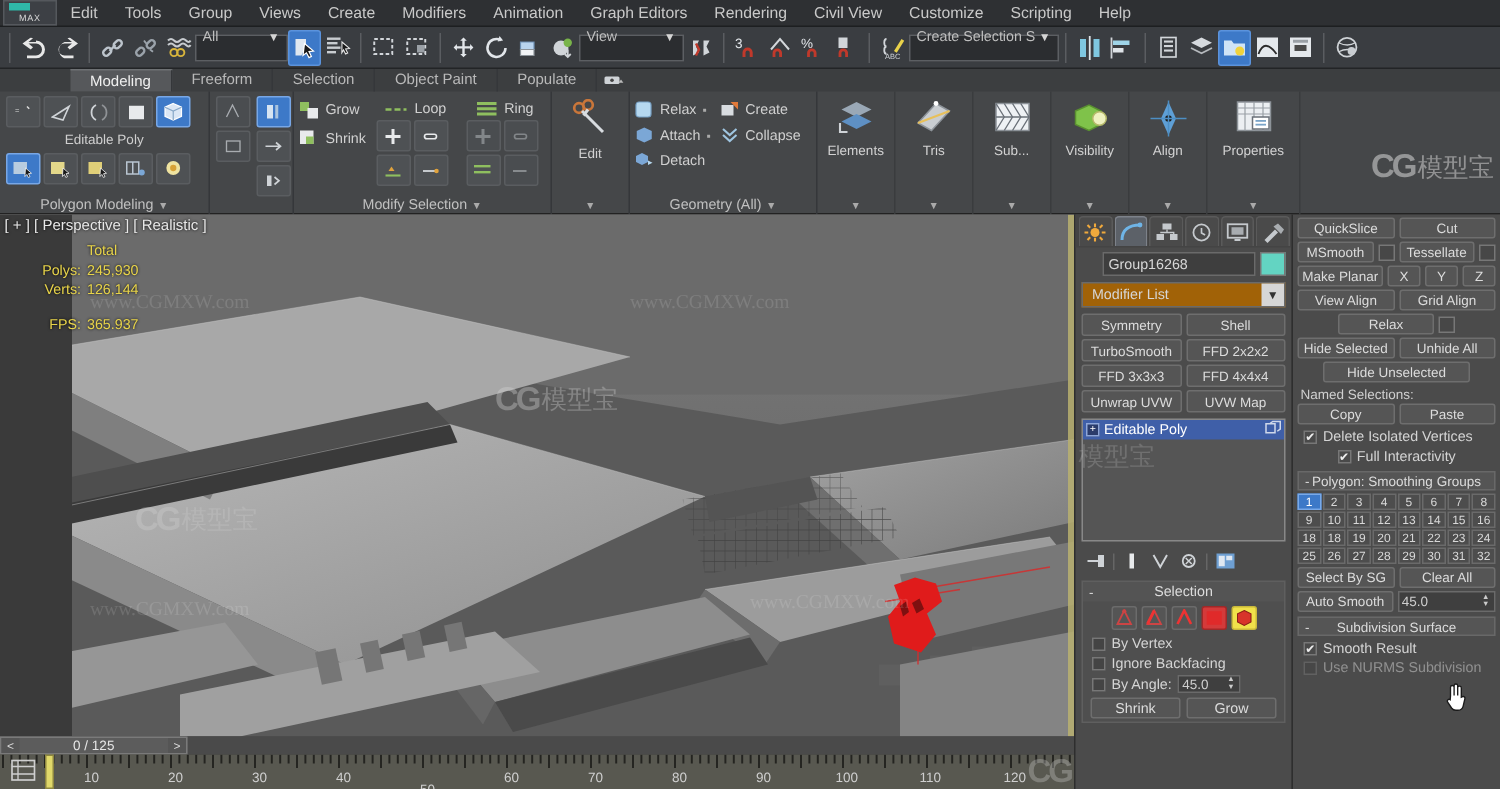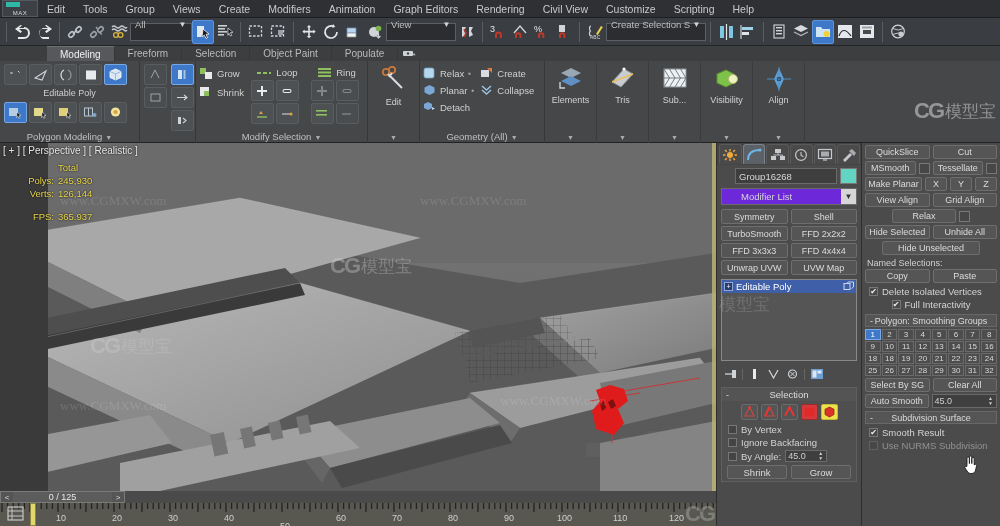--- a/index.html
+++ b/index.html
@@ -138,22 +138,22 @@
   }
   .cp-tab.sel{ background:#5c6168; border-color:#7d828a; }
   .namebar{ display:flex;align-items:center;margin:3px 4px 0 4px;padding-left:14px; }
   .nameinp{
     flex:1;height:16px;background:#3e3e3e;border:1px solid #6a6a6a;
     color:#d8d8d8;font-size:9.5px;line-height:15px;padding-left:3px;overflow:hidden;
     white-space:nowrap;
   }
   .colorswatch{ width:17px;height:16px;background:#63d4c2;border:1px solid #777;margin-left:3px;}
   .modlist{
-    margin:4px;height:17px;background:#6d28d9;border:1px solid #6a6a6a;
-    display:flex;align-items:center;font-size:9.5px;color:#d6d6d6;padding-left:19px;
+    margin:4px;height:17px;background:#a16207;border:1px solid #6a6a6a;
+    display:flex;align-items:center;font-size:9.5px;color:#d6d6d6;padding-left:6px;
   }
   .modlist .ar{ margin-left:auto;width:15px;height:15px;background:#d6d6d6;color:#333;
     display:flex;align-items:center;justify-content:center;font-size:8px;}
   .msets{ padding:0 4px; }
   .msets .r{ display:flex;gap:3px;margin-bottom:2px; }
   .mbtn{
     flex:1;height:15px;background:#555; border:1px solid #6e6e6e;
     font-size:9px;color:#dcdcdc;display:flex;align-items:center;justify-content:center;
     border-radius:2px;
   }
@@ -723,21 +723,21 @@
             <svg width="13" height="12" viewBox="0 0 13 12">
                 <rect x="1" y="1" width="10" height="10" rx="2" fill="#b6d8ef" stroke="#7aa4c8" stroke-width=".8"></rect>
               </svg>
             <span class="t">Relax</span>
             <span style="font-size:8px;color:#aaa;">▪</span>
           </div>
           <div class="txtrow">
             <svg width="13" height="12" viewBox="0 0 13 12">
                 <path d="M6.5 1l5 2.4v5.2L6.5 11 1.5 8.6V3.4z" fill="#7ba7d6"></path>
               </svg>
-            <span class="t">Planar</span>
+            <span class="t">Attach</span>
             <span style="font-size:8px;color:#aaa;">▪</span>
           </div>
           <div class="txtrow">
             <svg width="13" height="12" viewBox="0 0 13 12">
                 <path d="M5 1l4 2v4L5 9 1 7V3z" fill="#7ba7d6"></path>
                 <path d="M9 6l3 1.5-3 1.5z" fill="#b6d8ef"></path>
               </svg>
             <span class="t">Detach</span>
           </div>
         </div>
@@ -806,20 +806,35 @@
     <div class="bigbtn">
       <svg width="26" height="26" viewBox="0 0 26 26">
         <path d="M13 2l5 11-5 11-5-11z" fill="#5e9fd6"></path>
         <circle cx="13" cy="13" r="2.2" fill="#1e1e1e"></circle>
         <path d="M1 13h24M13 1v24" stroke="#4d8ec4" stroke-width="1"></path>
       </svg>
       <div class="bl">Align</div>
       <div class="dncar">▼</div>
     </div>
 
+    <div class="bigbtn" style="width:62px;">
+      <svg width="28" height="26" viewBox="0 0 28 26">
+        <rect x="3" y="2" width="22" height="19" fill="#eceff2" stroke="#8d9399"></rect>
+        <g stroke="#9aa0a6" stroke-width=".8">
+          <path d="M3 6h22M3 10h22M8 2v19M14 2v19M20 2v19"></path>
+        </g>
+        <rect x="13" y="12" width="11" height="8" fill="#fff" stroke="#6a7078"></rect>
+        <g fill="#7aa4c8">
+            <rect x="15" y="14" width="7" height="1.2"></rect>
+            <rect x="15" y="16.5" width="7" height="1.2"></rect>
+          </g>
+      </svg>
+      <div class="bl">Properties</div>
+      <div class="dncar">▼</div>
+    </div>
 
   </div>
 
   <div class="wmbig" style="right:4px;top:52px;">
     <span class="cg">CG</span>
     <span class="cn">模型宝</span>
   </div>
 </div>
 
 <div class="viewport">

